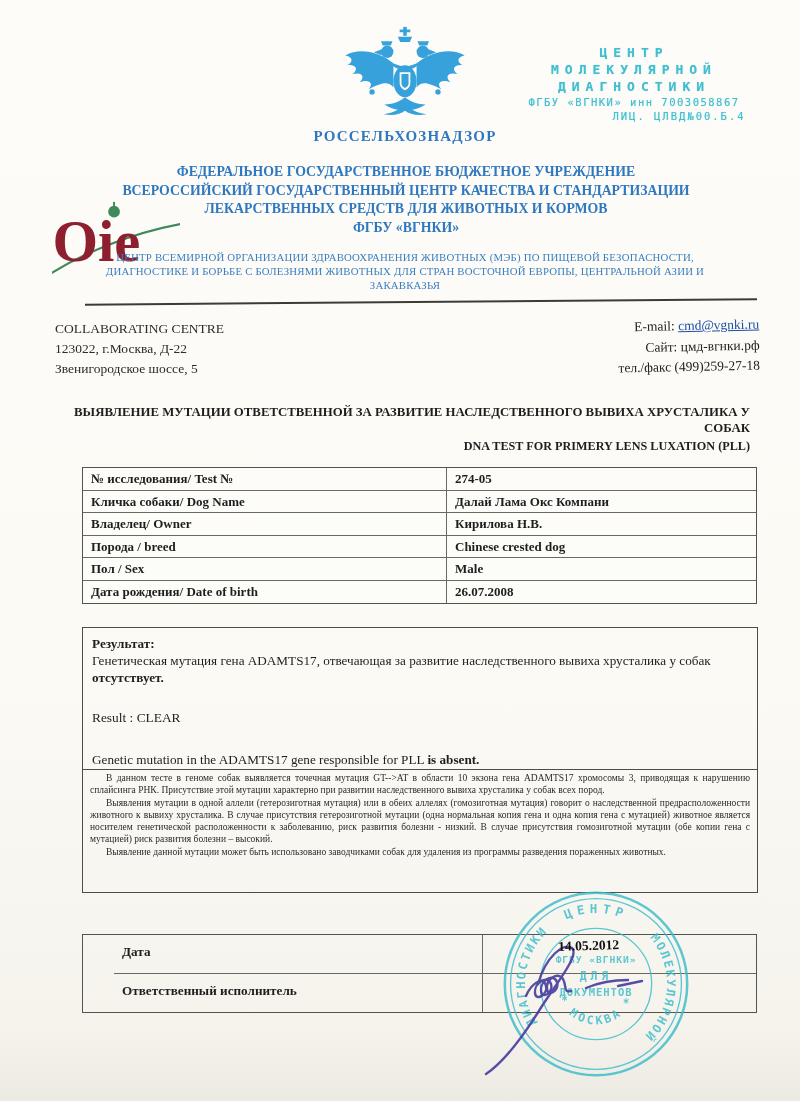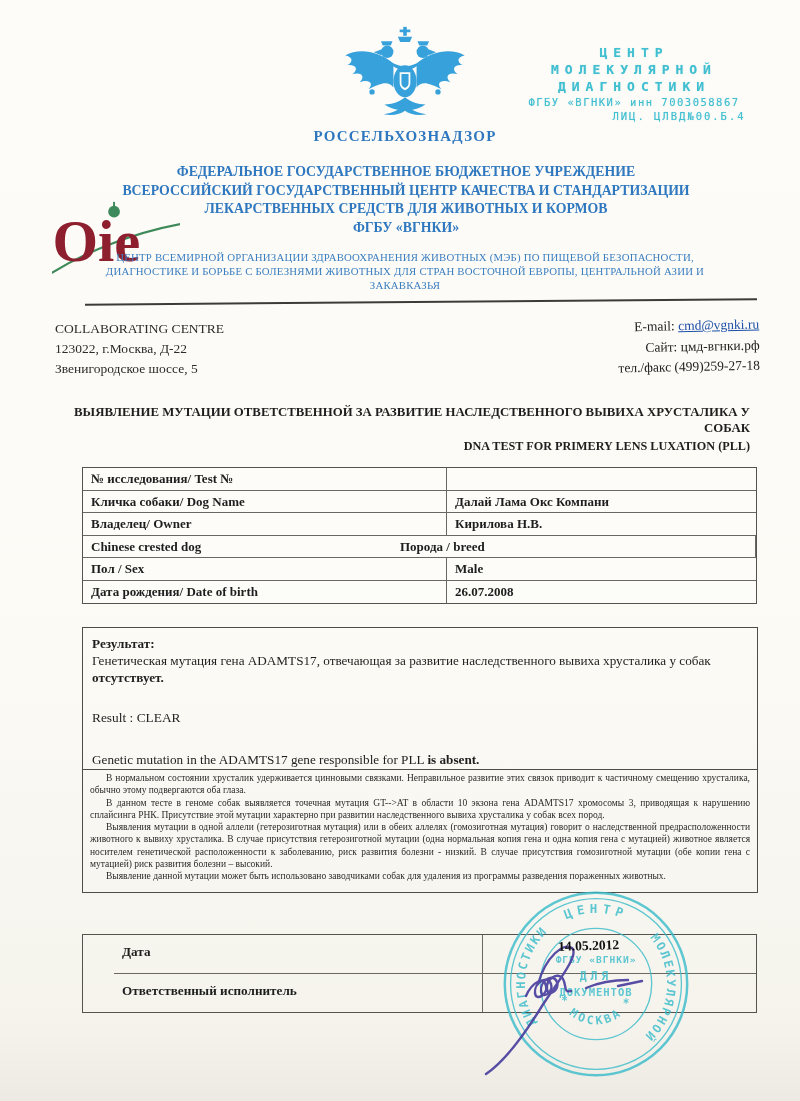--- a/index.html
+++ b/index.html
@@ -165,32 +165,33 @@
   </div>
 
   <div class="doc-title">
     <div class="ru">ВЫЯВЛЕНИЕ МУТАЦИИ ОТВЕТСТВЕННОЙ ЗА РАЗВИТИЕ НАСЛЕДСТВЕННОГО ВЫВИХА ХРУСТАЛИКА У СОБАК</div>
     <div class="en">DNA TEST FOR PRIMERY LENS LUXATION (PLL)</div>
   </div>
 
   <div class="info-table">
     <div class="info-row">
       <div class="cell label">№ исследования/ Test №</div>
+      <div class="cell value">274-05</div>
     </div>
     <div class="info-row">
       <div class="cell label">Кличка собаки/ Dog Name</div>
       <div class="cell value">Далай Лама Окс Компани</div>
     </div>
     <div class="info-row">
       <div class="cell label">Владелец/ Owner</div>
       <div class="cell value">Кирилова Н.В.</div>
     </div>
     <div class="info-row">
+      <div class="cell label">Порода / breed</div>
       <div class="cell value">Chinese crested dog</div>
-      <div class="cell label">Порода / breed</div>
     </div>
     <div class="info-row">
       <div class="cell label">Пол / Sex</div>
       <div class="cell value">Male</div>
     </div>
     <div class="info-row">
       <div class="cell label">Дата рождения/ Date of birth</div>
       <div class="cell value">26.07.2008</div>
     </div>
   </div>
@@ -200,21 +201,20 @@
     <div>
       <span>Генетическая мутация гена ADAMTS17, отвечающая за развитие наследственного вывиха хрусталика  у собак </span><span class="b">отсутствует.</span>
     </div>
     <div class="h-en">Result :  CLEAR</div>
     <div class="p-en">
       <span>Genetic mutation in  the ADAMTS17 gene responsible for PLL </span><span class="b">is absent.</span>
     </div>
   </div>
 
   <div class="notes-box">
-    <p>В нормальном состоянии хрусталик удерживается цинновыми связками. Неправильное развитие этих связок приводит к частичному смещению хрусталика, обычно этому подвергаются оба глаза.</p>
     <p>В данном тесте в геноме собак выявляется точечная мутация GT--&gt;AT в области 10 экзона гена ADAMTS17 хромосомы 3, приводящая к нарушению сплайсинга РНК.  Присутствие этой мутации характерно при развитии наследственного вывиха хрусталика  у собак всех пород.</p>
     <p>Выявления мутации в одной аллели (гетерозиготная мутация) или в обеих аллелях (гомозиготная мутация) говорит о наследственной предрасположенности животного к вывиху хрусталика. В случае присутствия гетерозиготной мутации (одна нормальная копия гена и одна копия гена с мутацией) животное является носителем генетической расположенности к заболеванию, риск развития болезни - низкий. В случае присутствия гомозиготной мутации (обе копии гена с мутацией) риск развития болезни – высокий.</p>
     <p>Выявление данной мутации может быть использовано заводчиками собак для удаления из программы разведения пораженных животных.</p>
   </div>
 
   <div class="footer-table">
     <div class="footer-row">
       <div class="label">Дата</div>
       <div class="value"></div>
     </div>

